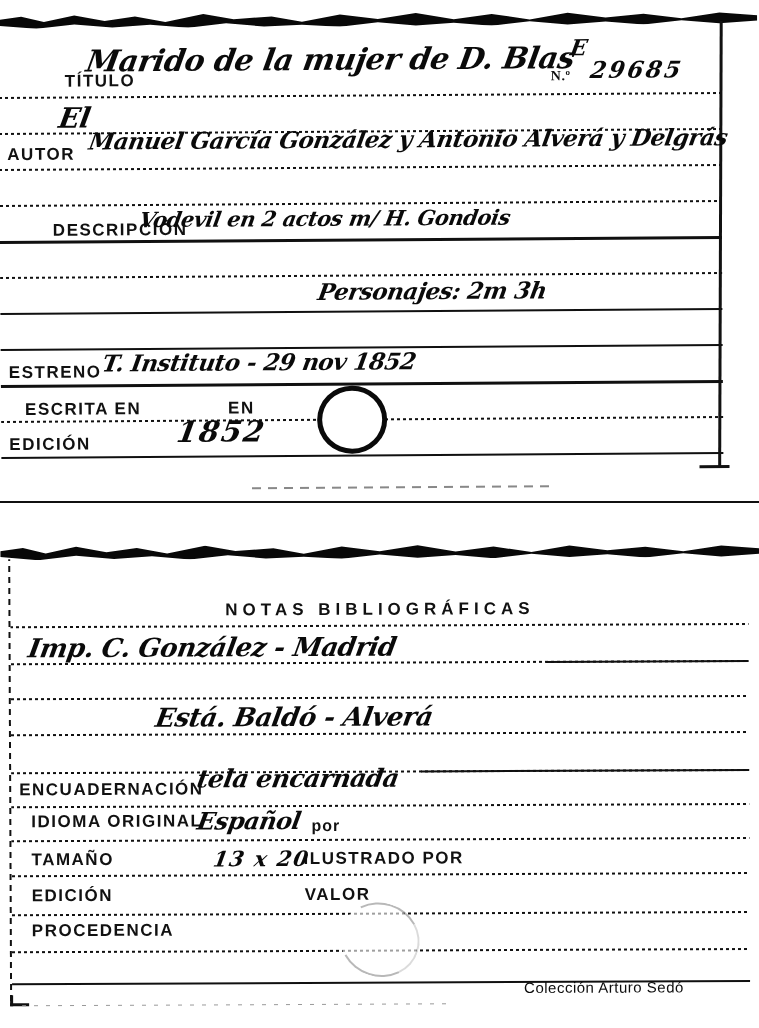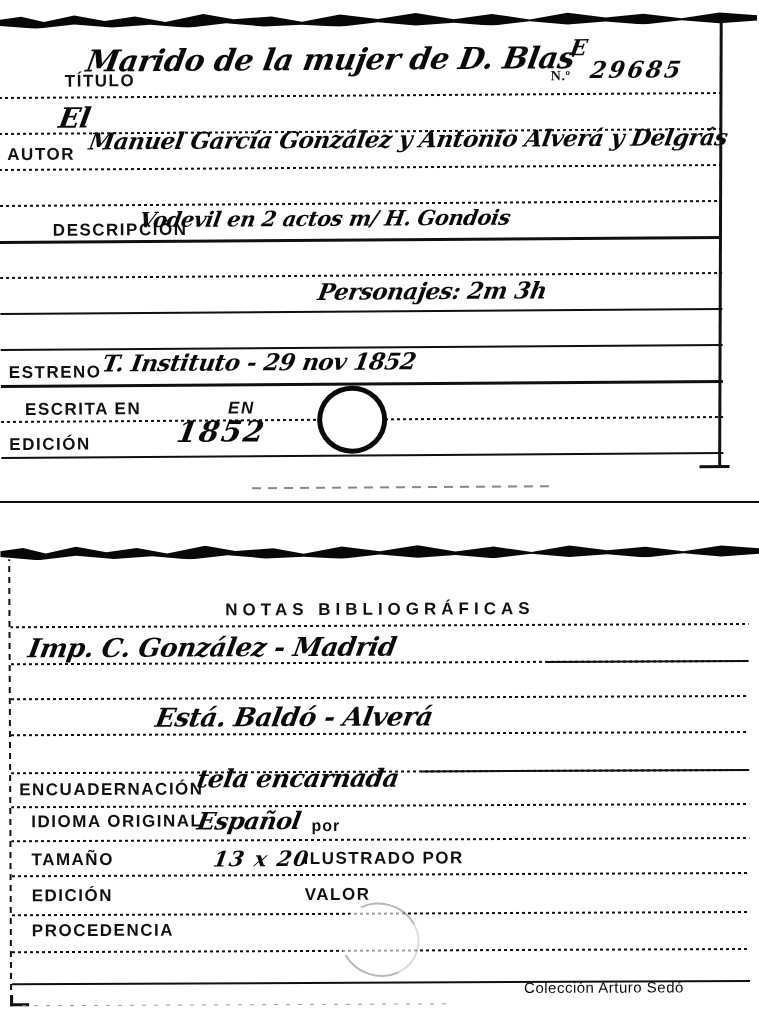--- a/index.html
+++ b/index.html
@@ -52,21 +52,21 @@
 
     <div class="vline" style="left:719px;top:24px;width:3px;height:446px;transform:rotate(0.6deg);"></div>
     <div class="vline" style="left:698px;top:468px;width:30px;height:3px;"></div>
 
     <div class="lbl" style="left:24px;top:70px;margin-left:42px;">TÍTULO</div>
     <div class="lbl lbl-sm" style="left:552px;top:70px;">N.º</div>
     <div class="lbl" style="left:8px;top:143px;">AUTOR</div>
     <div class="lbl" style="left:8px;top:219px;padding-left:45px;">DESCRIPCIÓN</div>
     <div class="lbl" style="left:8px;top:361px;">ESTRENO</div>
     <div class="lbl" style="left:24px;top:398px;">ESCRITA EN</div>
-    <div class="lbl" style="left:227px;top:398px;font-style:italic;">EN</div>
+    <div class="lbl" style="left:227px;top:398px;">EN</div>
     <div class="lbl" style="left:8px;top:433px;">EDICIÓN</div>
 
     <div class="hand" style="left:88px;top:42px;font-size:30px;">Marido de la mujer de D. Blas</div>
     <div class="hand" style="left:60px;top:100px;font-size:28px;">El</div>
     <div class="hand" style="left:572px;top:36px;font-size:22px;">E</div>
     <div class="hand" style="left:592px;top:58px;font-size:23px;letter-spacing:2.5px;">29685</div>
     <div class="hand" style="left:90px;top:126px;font-size:23px;">Manuel García González y Antonio Alverá y Delgrás</div>
     <div class="hand" style="left:140px;top:206px;font-size:21px;">Vodevil en 2 actos m/ H. Gondois</div>
     <div class="hand" style="left:318px;top:278px;font-size:23px;">Personajes: 2m 3h</div>
     <div class="hand" style="left:102px;top:348px;font-size:23px;">T. Instituto - 29 nov 1852</div>

